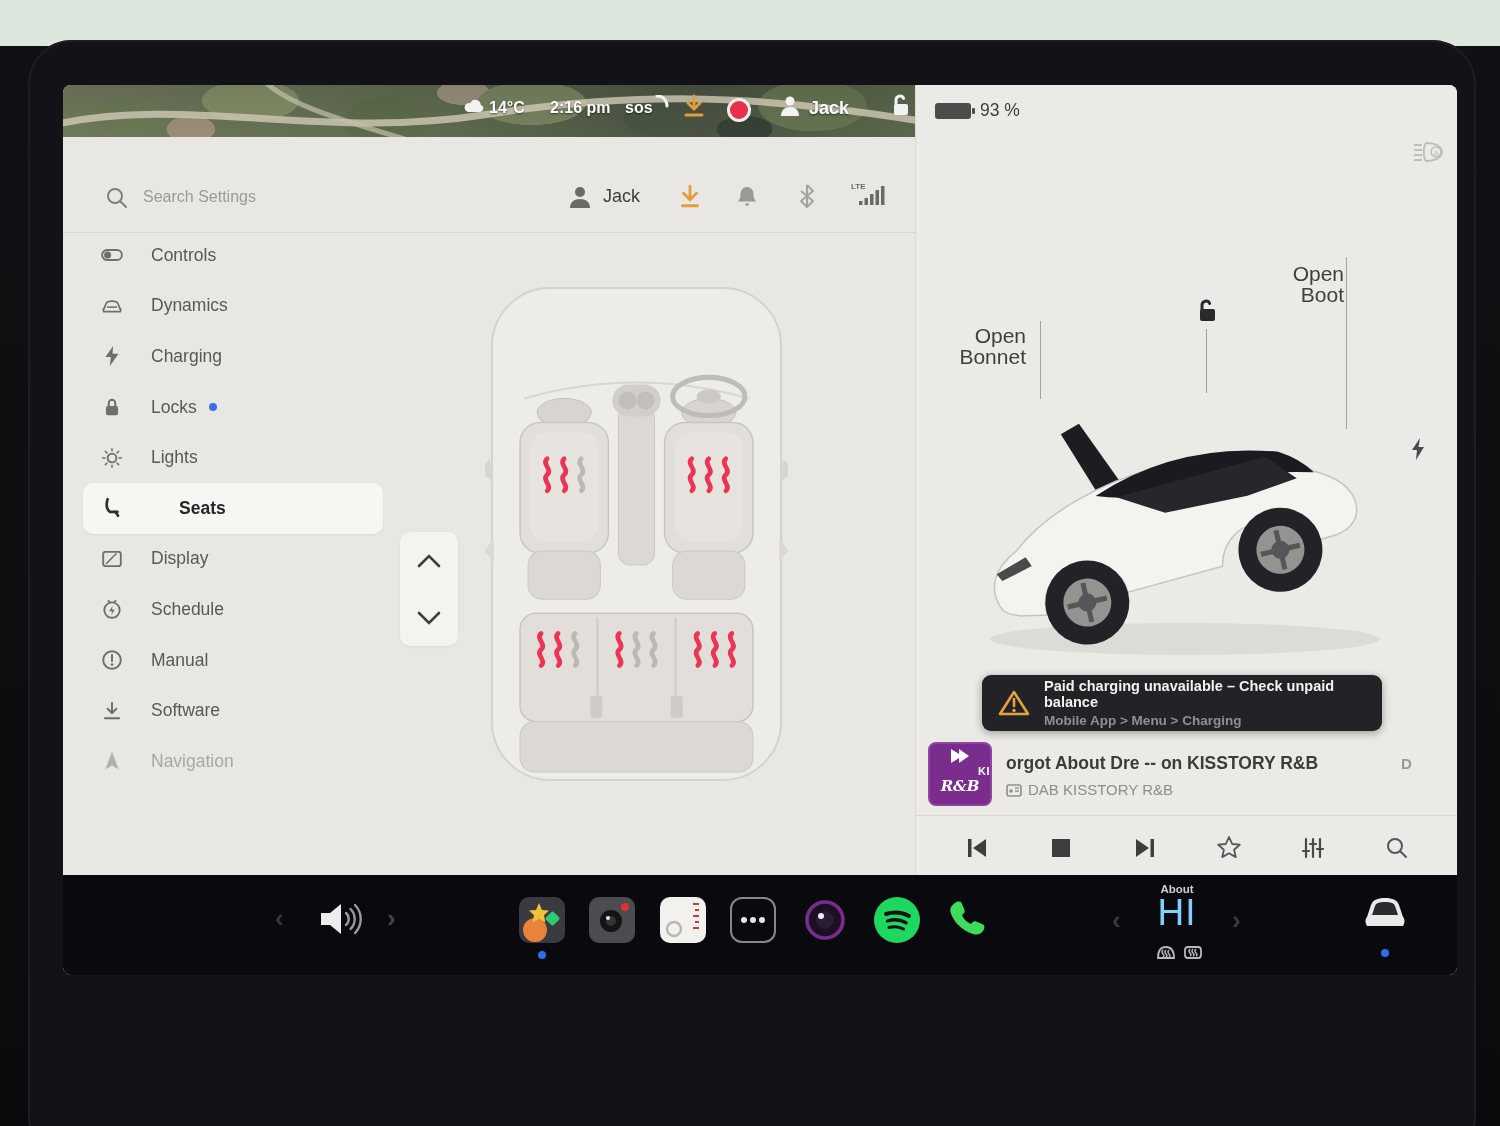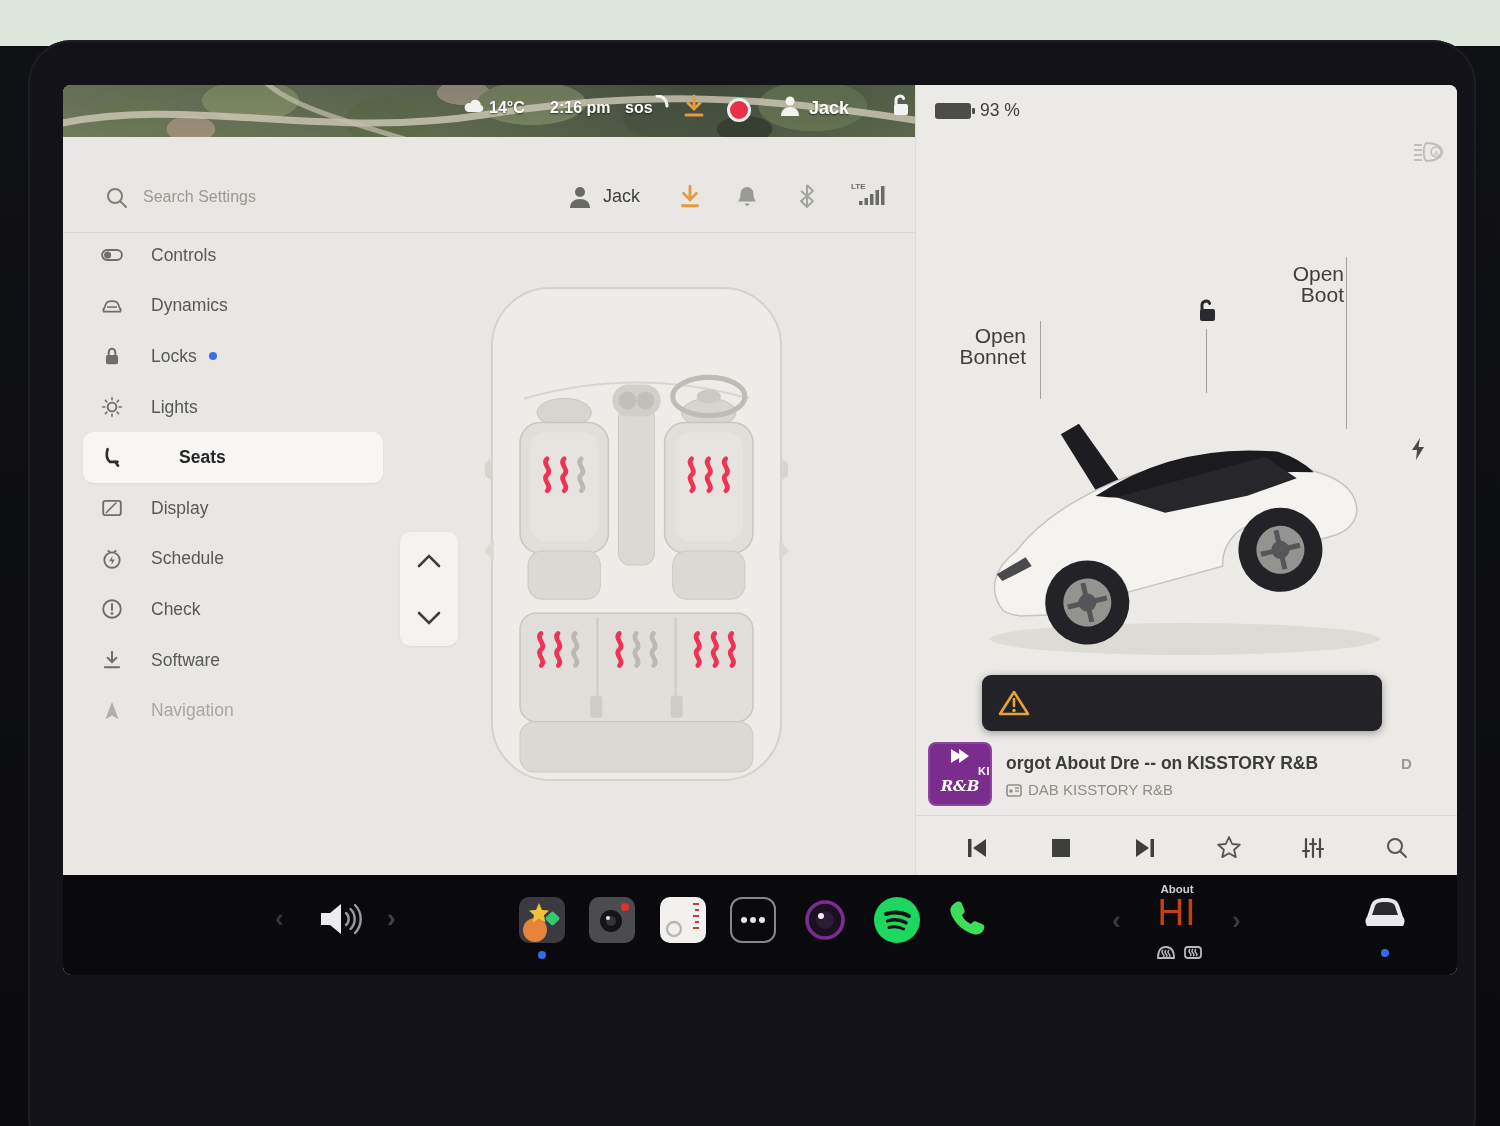--- a/index.html
+++ b/index.html
@@ -69,21 +69,21 @@
   #mediaStation{position:absolute;left:90px;top:696px;color:#8e8e88;font-size:15px;display:flex;align-items:center;gap:6px;}
   #mediaSep{position:absolute;left:0;top:730px;width:542px;height:1px;background:#d9d7d2;}
   .mBtn{position:absolute;top:748px;width:30px;height:30px;display:flex;align-items:center;justify-content:center;color:#4a4a48;}
 
   
   #dock{left:0;top:790px;width:1394px;height:100px;background:#0a0a0e;}
   .dockChevron{color:#6a6a70;font-size:26px;font-weight:bold;}
   .appIcon{position:absolute;top:22px;width:46px;height:46px;border-radius:10px;}
   .blueDot{position:absolute;width:8px;height:8px;border-radius:50%;background:#2f6df0;}
   #hvacMode{color:#cfcfd2;font-size:11.5px;font-weight:bold;text-align:center;}
-  #hvacTemp{color:#c2410c;font-size:37px;font-weight:300;letter-spacing:1px;text-align:center;line-height:36px;}
+  #hvacTemp{color:#7dd3fc;font-size:37px;font-weight:300;letter-spacing:1px;text-align:center;line-height:36px;}
 
   svg{display:block;}
   .heatwave{fill:none;stroke-linecap:round;stroke-width:4.6px;}
 </style>
 </head>
 <body>
 
 <div id="photo">
   <div id="wall" class="abs"></div>
   <div id="bezel" class="abs"></div>
@@ -196,20 +196,28 @@
             <span>Controls</span>
           </div>
           <div class="side-item">
             <span class="si-icon">
               <svg width="22" height="22" viewBox="0 0 20 20">
                 <path d="M3 12 l1.5-4 c.5-1.5 2-2.5 5.5-2.5 s5 1 5.5 2.5 L17 12 c1 .6 1 2 .5 3.2 L2.5 15.2 C2 14 2 12.6 3 12 z" fill="none" stroke="#6e6e6a" stroke-width="1.6"></path>
                 <path d="M5.5 11 h9" stroke="#6e6e6a" stroke-width="1.4"></path>
               </svg>
             </span>
             <span>Dynamics</span>
+          </div>
+          <div class="side-item">
+            <span class="si-icon">
+              <svg width="22" height="22" viewBox="0 0 20 20">
+                <polygon points="11,1 4,11 9,11 8,19 16,8 10.5,8" fill="#6e6e6a"></polygon>
+              </svg>
+            </span>
+            <span>Charging</span>
           </div>
           <div class="side-item">
             <span class="si-icon">
               <svg width="22" height="22" viewBox="0 0 20 20">
                 <rect x="4.5" y="9" width="11" height="8.5" rx="1.8" fill="#6e6e6a"></rect>
                 <path d="M7 9 V6.5 a3 3 0 0 1 6 0 V9" fill="none" stroke="#6e6e6a" stroke-width="1.8"></path>
               </svg>
             </span>
             <span>Locks</span>
             <span class="badge-dot"></span>
@@ -262,21 +270,21 @@
             <span>Schedule</span>
           </div>
           <div class="side-item">
             <span class="si-icon">
               <svg width="22" height="22" viewBox="0 0 20 20">
                 <circle cx="10" cy="10" r="8" fill="none" stroke="#6e6e6a" stroke-width="1.7"></circle>
                 <line x1="10" y1="5.5" x2="10" y2="11" stroke="#6e6e6a" stroke-width="1.8" stroke-linecap="round"></line>
                 <circle cx="10" cy="14.2" r="1.2" fill="#6e6e6a"></circle>
               </svg>
             </span>
-            <span>Check</span>
+            <span>Manual</span>
           </div>
           <div class="side-item">
             <span class="si-icon">
               <svg width="22" height="22" viewBox="0 0 20 20">
                 <g stroke="#6e6e6a" stroke-width="1.8" fill="none" stroke-linecap="round">
                   <path d="M10 2.5 v9"></path>
                   <path d="M6 8 l4 4 4-4"></path>
                   <path d="M3.5 16.5 h13"></path>
                 </g>
               </svg>
@@ -441,20 +449,24 @@
       </span>
 
       <div id="toast">
         <span style="margin-left:16px">
           <svg width="32" height="28" viewBox="0 0 32 28">
               <path d="M16 3 L30 25 H2 z" fill="none" stroke="#e5a33c" stroke-width="2.6" stroke-linejoin="round"></path>
           <line x1="16" y1="10" x2="16" y2="17" stroke="#e5a33c" stroke-width="2.6" stroke-linecap="round"></line>
               <circle cx="16" cy="21.5" r="1.7" fill="#e5a33c"></circle>
             </svg>
         </span>
+        <span class="tx">
+          <div class="t1">Paid charging unavailable – Check unpaid balance</div>
+          <div class="t2">Mobile App &gt; Menu &gt; Charging</div>
+        </span>
       </div>
 
       <div id="mediaArt">
         <div class="kLogo"></div>
         <div class="k1">KISSTORY</div>
         <div class="k2">R&amp;B</div>
       </div>
       <div id="mediaTitle">orgot About Dre -- on KISSTORY R&amp;B</div>
       <div id="mediaOverflow">D</div>
       <div id="mediaStation">

